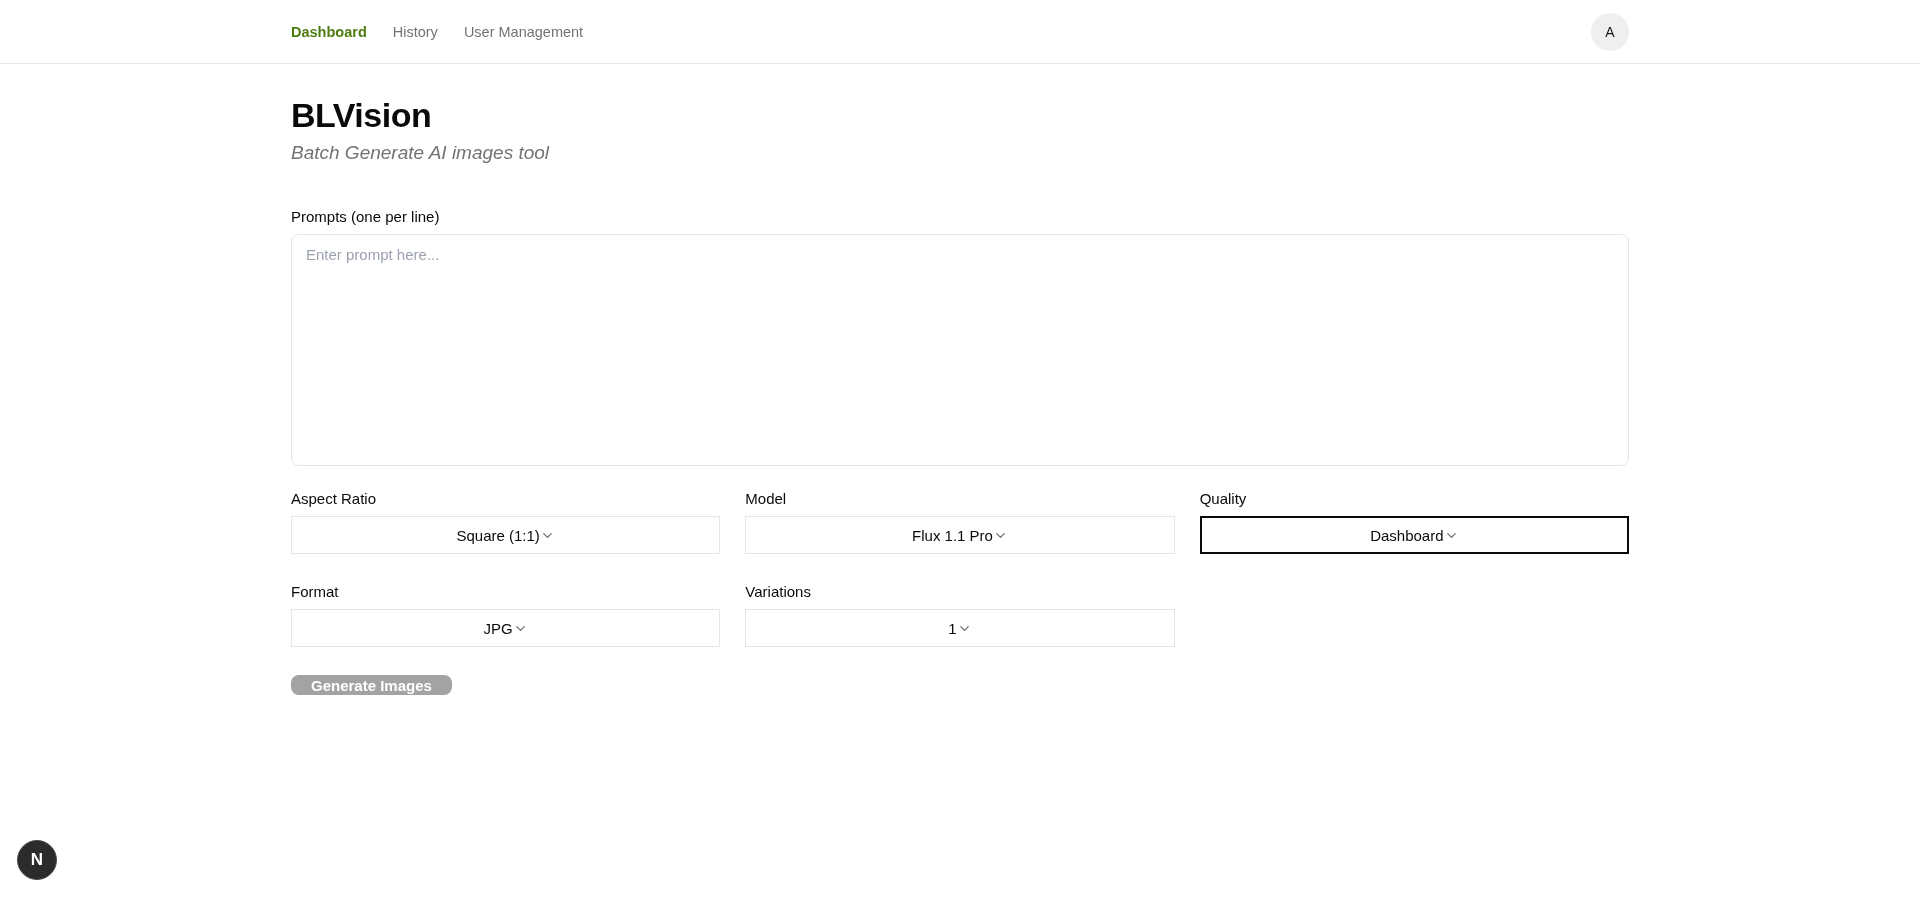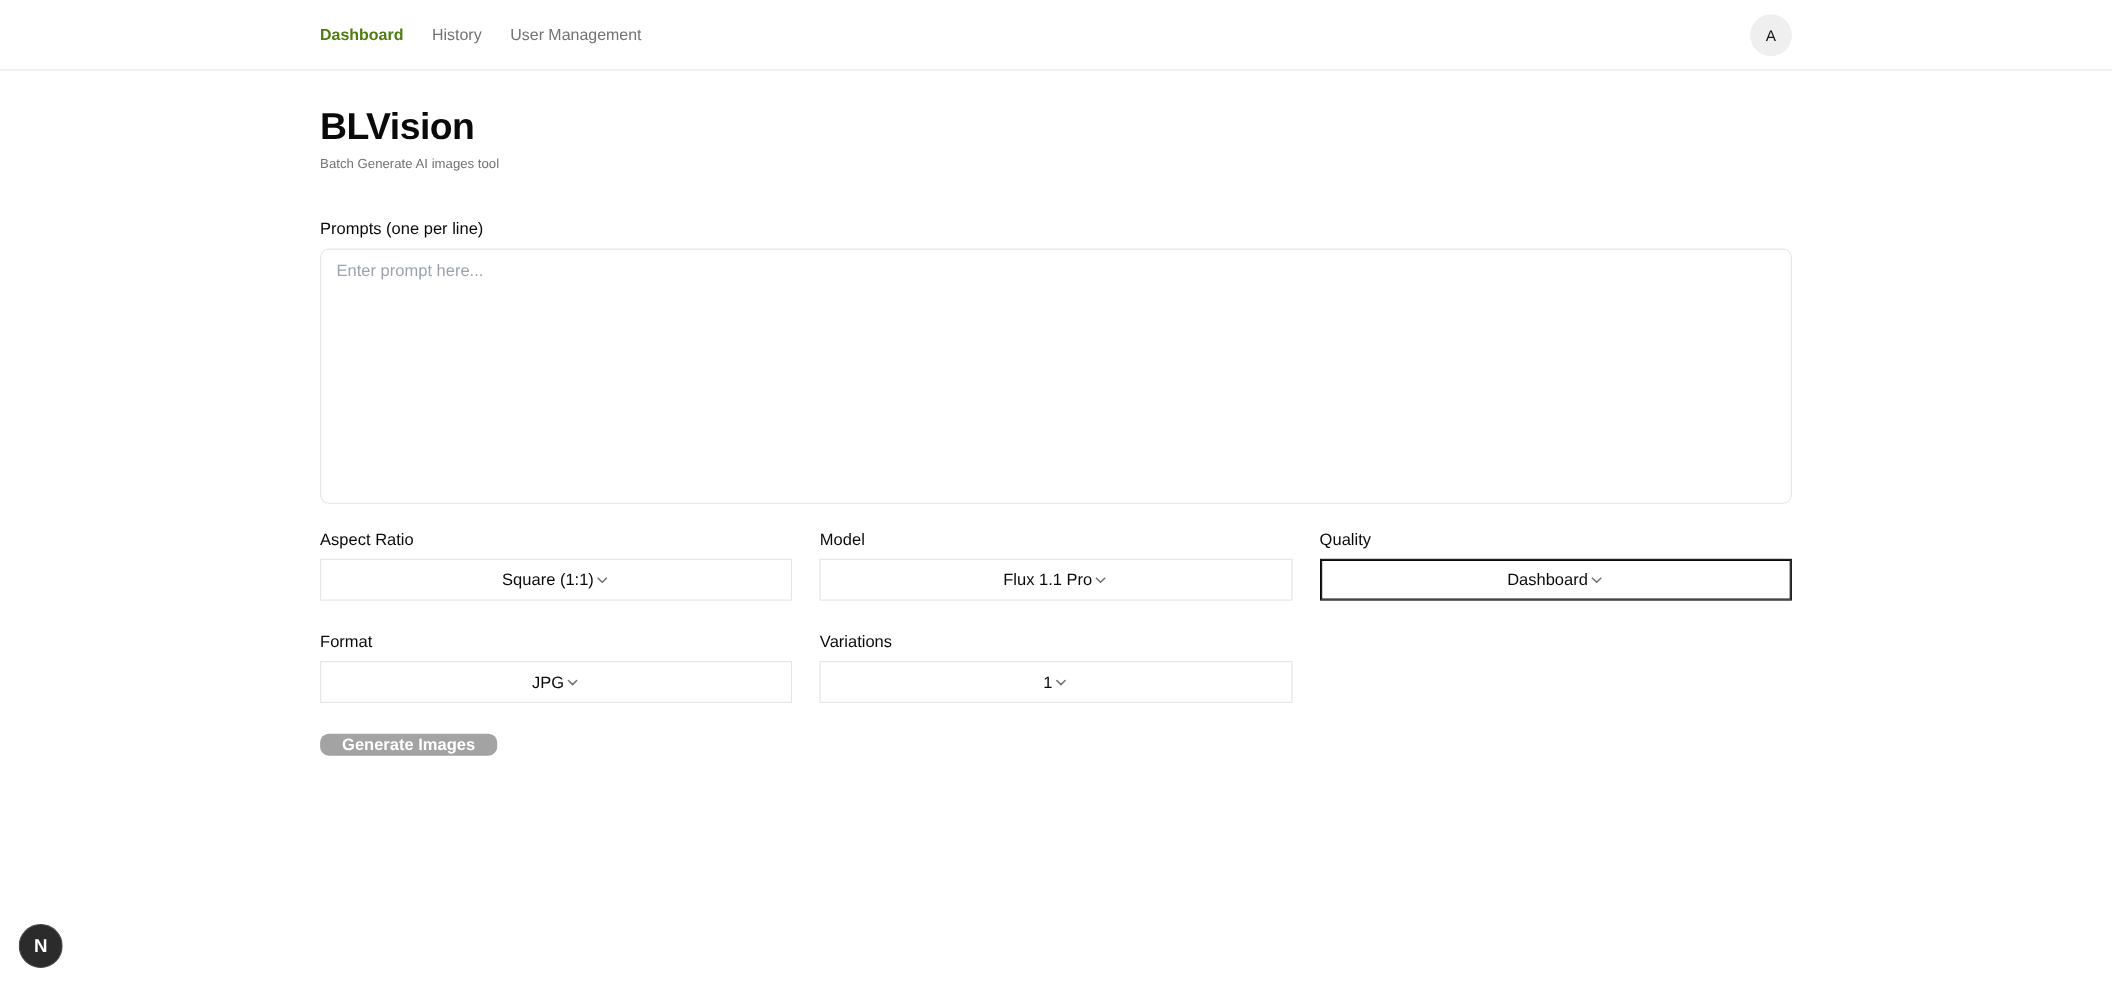--- a/index.html
+++ b/index.html
@@ -59,22 +59,23 @@
   
   .main { padding-top: 32px; }
   .page-title {
     font-size: 34px;
     font-weight: 800;
     letter-spacing: -0.5px;
     color: #0a0a0a;
   }
   .page-subtitle {
     margin-top: 7px;
-    font-size: 12px;
+    font-size: 19px;
     color: #737373;
+    font-style: italic;
   }
 
   .prompts-section { margin-top: 44px; }
   .field-label {
     display: block;
     font-size: 15px;
     font-weight: 500;
     color: #0a0a0a;
     margin-bottom: 9px;
   }

